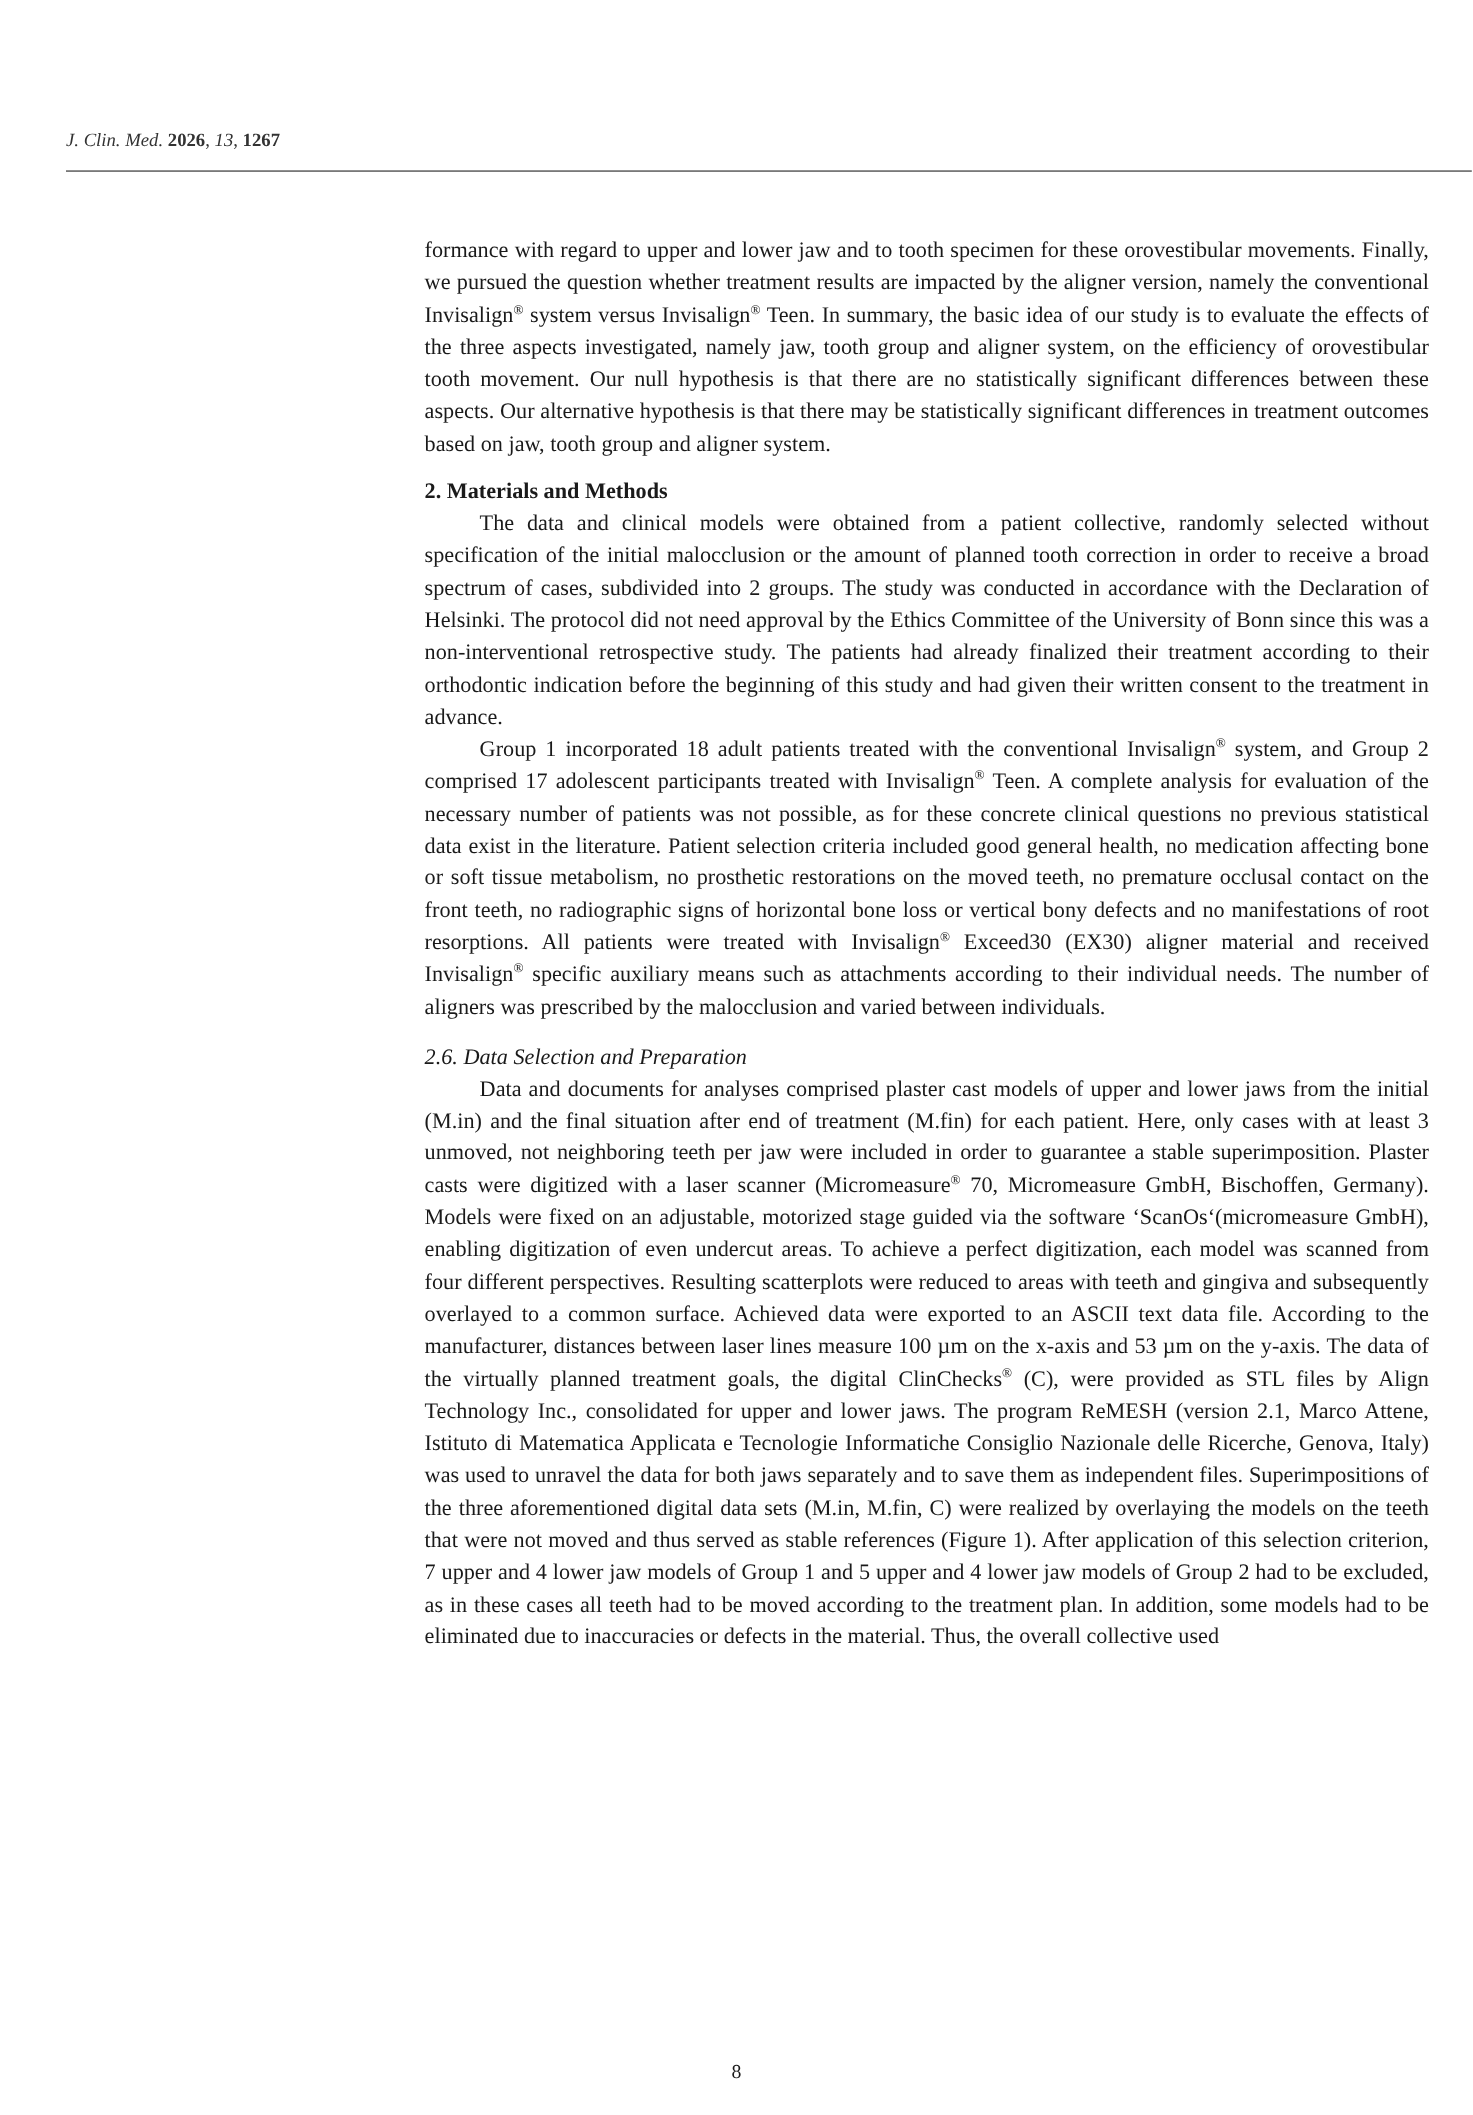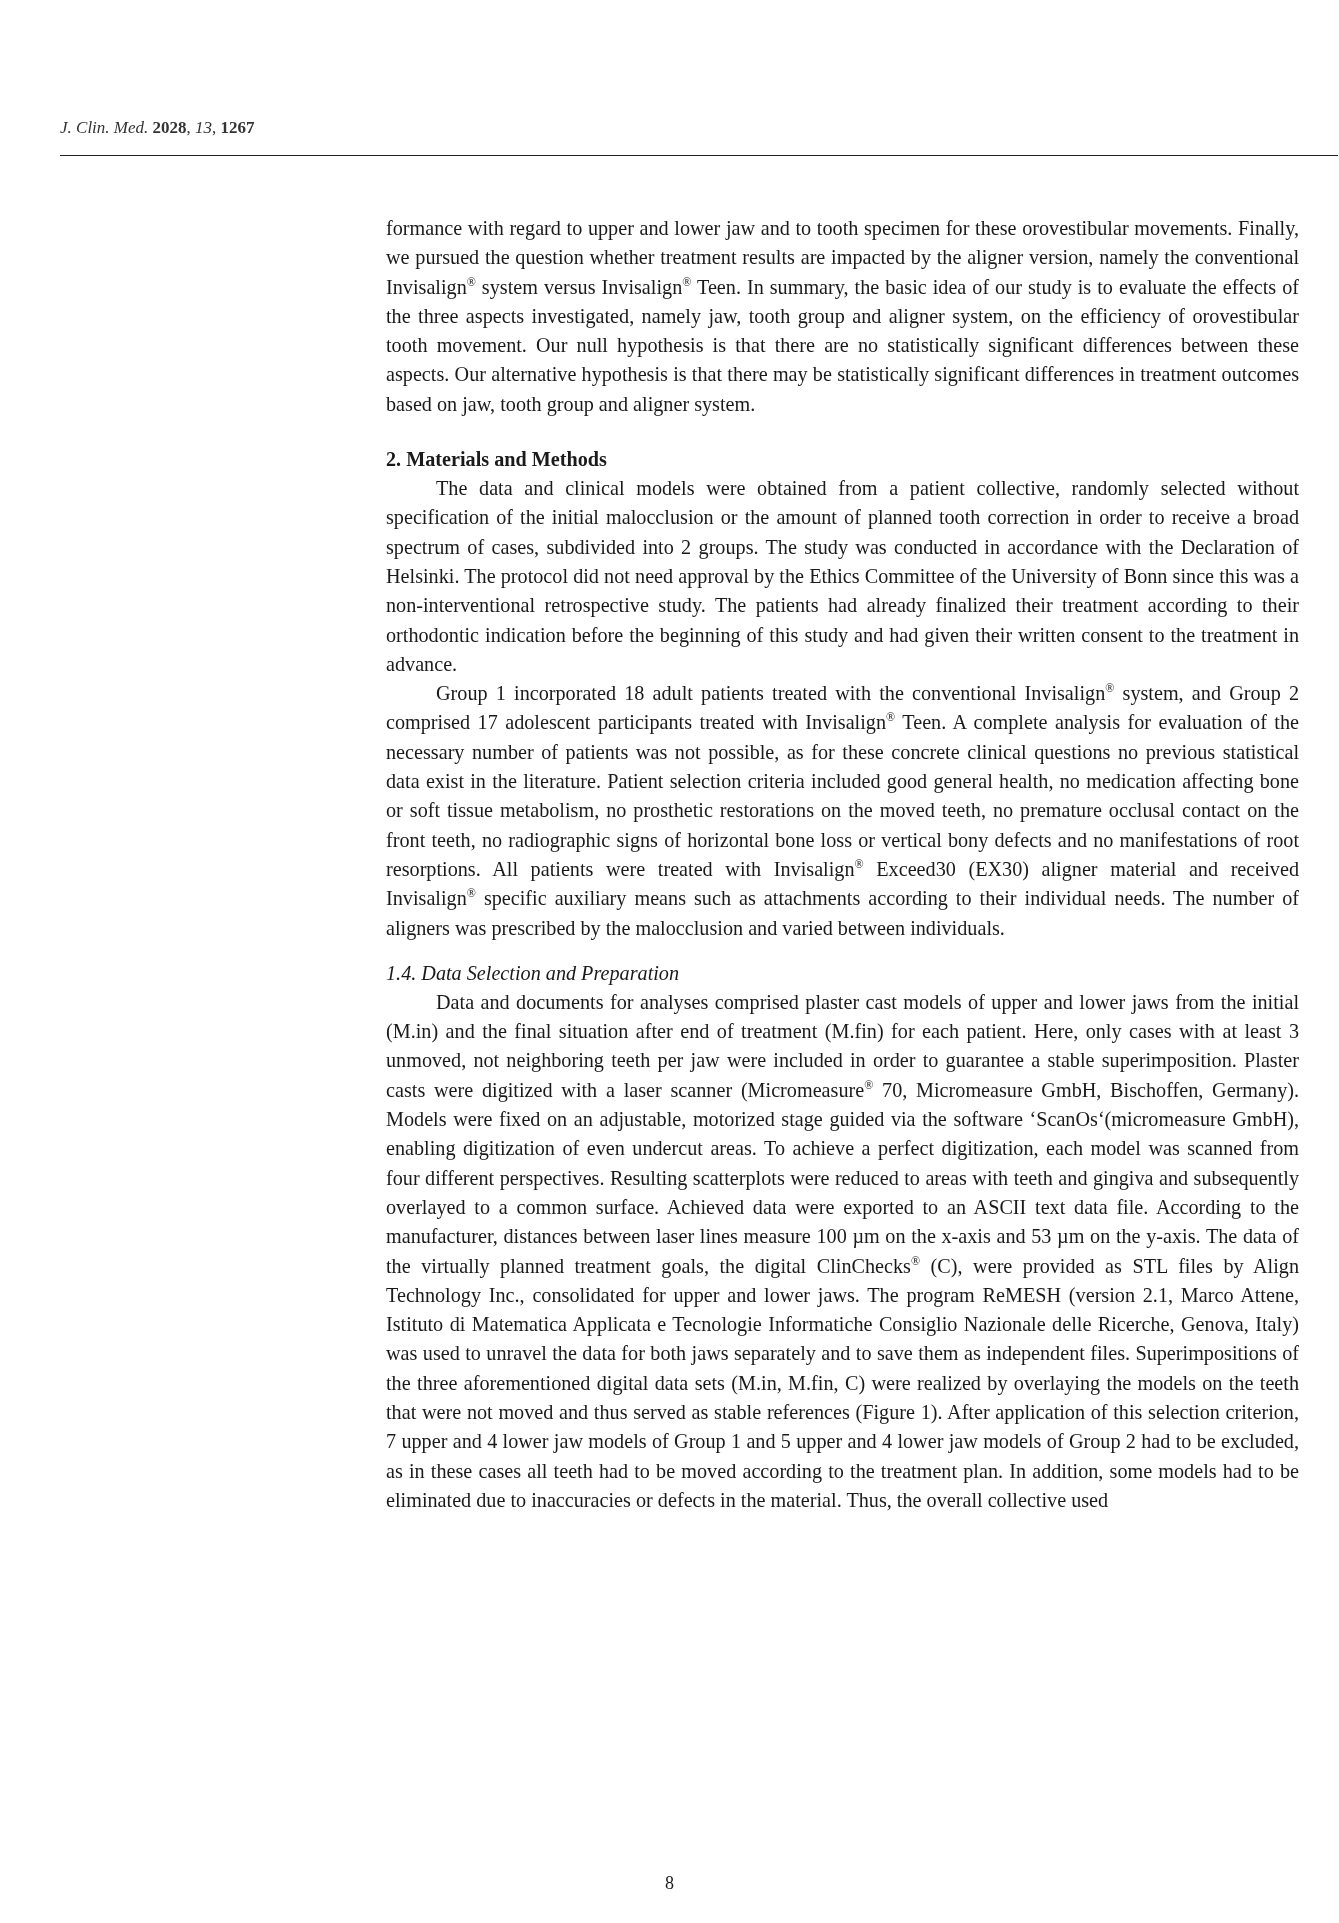--- a/index.html
+++ b/index.html
@@ -16,44 +16,44 @@
   .rule {
     position: absolute; left: 60px; top: 155px; width: 1278px; height: 1px; background: #222;
   }
   .content {
     position: absolute; left: 386px; top: 214px; width: 913px;
     font-size: 20.2px; line-height: 29.3px; text-align: justify;
   }
   .content p { margin: 0; }
   .content p.indent { text-indent: 50px; }
   .section-title {
-    font-weight: bold; margin-top: 26px; line-height: 29px;
+    font-weight: bold; margin-top: 14px; line-height: 29px;
   }
   .subsection-title {
     font-style: italic; line-height: 29px;
   }
   .subsection-title.gap { margin-top: 16px; }
   sup { font-size: 12px; line-height: 0; vertical-align: 8px; }
   .page-number {
     position: absolute; left: 0; width: 1339px; top: 1873px; text-align: center; font-size: 18px;
   }
 </style>
 </head>
 <body>
 
 <div class="header">
   <i>J. Clin. Med.</i>
-  <b>2028</b><span>, </span><i>13</i><span>, </span><b>1267</b>
+  <b>2026</b><span>, </span><i>13</i><span>, </span><b>1267</b>
 </div>
 <div class="rule"></div>
 
 <div class="content">
   <p>formance with regard to upper and lower jaw and to tooth specimen for these orovestibular movements. Finally, we pursued the question whether treatment results are impacted by the aligner version, namely the conventional Invisalign<sup>®</sup> system versus Invisalign<sup>®</sup> Teen. In summary, the basic idea of our study is to evaluate the effects of the three aspects investigated, namely jaw, tooth group and aligner system, on the efficiency of orovestibular tooth movement. Our null hypothesis is that there are no statistically significant differences between these aspects. Our alternative hypothesis is that there may be statistically significant differences in treatment outcomes based on jaw, tooth group and aligner system.</p>
 
   <div class="section-title">2. Materials and Methods</div>
   <p class="indent">The data and clinical models were obtained from a patient collective, randomly selected without specification of the initial malocclusion or the amount of planned tooth correction in order to receive a broad spectrum of cases, subdivided into 2 groups. The study was conducted in accordance with the Declaration of Helsinki. The protocol did not need approval by the Ethics Committee of the University of Bonn since this was a non-interventional retrospective study. The patients had already finalized their treatment according to their orthodontic indication before the beginning of this study and had given their written consent to the treatment in advance.</p>
   <p class="indent">Group 1 incorporated 18 adult patients treated with the conventional Invisalign<sup>®</sup> system, and Group 2 comprised 17 adolescent participants treated with Invisalign<sup>®</sup> Teen. A complete analysis for evaluation of the necessary number of patients was not possible, as for these concrete clinical questions no previous statistical data exist in the literature. Patient selection criteria included good general health, no medication affecting bone or soft tissue metabolism, no prosthetic restorations on the moved teeth, no premature occlusal contact on the front teeth, no radiographic signs of horizontal bone loss or vertical bony defects and no manifestations of root resorptions. All patients were treated with Invisalign<sup>®</sup> Exceed30 (EX30) aligner material and received Invisalign<sup>®</sup> specific auxiliary means such as attachments according to their individual needs. The number of aligners was prescribed by the malocclusion and varied between individuals.</p>
 
-  <div class="subsection-title gap">1.4. Data Selection and Preparation</div>
+  <div class="subsection-title gap">2.6. Data Selection and Preparation</div>
   <p class="indent">Data and documents for analyses comprised plaster cast models of upper and lower jaws from the initial (M.in) and the final situation after end of treatment (M.fin) for each patient. Here, only cases with at least 3 unmoved, not neighboring teeth per jaw were included in order to guarantee a stable superimposition. Plaster casts were digitized with a laser scanner (Micromeasure<sup>®</sup> 70, Micromeasure GmbH, Bischoffen, Germany). Models were fixed on an adjustable, motorized stage guided via the software ‘ScanOs‘(micromeasure GmbH), enabling digitization of even undercut areas. To achieve a perfect digitization, each model was scanned from four different perspectives. Resulting scatterplots were reduced to areas with teeth and gingiva and subsequently overlayed to a common surface. Achieved data were exported to an ASCII text data file. According to the manufacturer, distances between laser lines measure 100 µm on the x-axis and 53 µm on the y-axis. The data of the virtually planned treatment goals, the digital ClinChecks<sup>®</sup> (C), were provided as STL files by Align Technology Inc., consolidated for upper and lower jaws. The program ReMESH (version 2.1, Marco Attene, Istituto di Matematica Applicata e Tecnologie Informatiche Consiglio Nazionale delle Ricerche, Genova, Italy) was used to unravel the data for both jaws separately and to save them as independent files. Superimpositions of the three aforementioned digital data sets (M.in, M.fin, C) were realized by overlaying the models on the teeth that were not moved and thus served as stable references (Figure 1). After application of this selection criterion, 7 upper and 4 lower jaw models of Group 1 and 5 upper and 4 lower jaw models of Group 2 had to be excluded, as in these cases all teeth had to be moved according to the treatment plan. In addition, some models had to be eliminated due to inaccuracies or defects in the material. Thus, the overall collective used</p>
 </div>
 
 <div class="page-number">8</div>
 
 </body></html>

